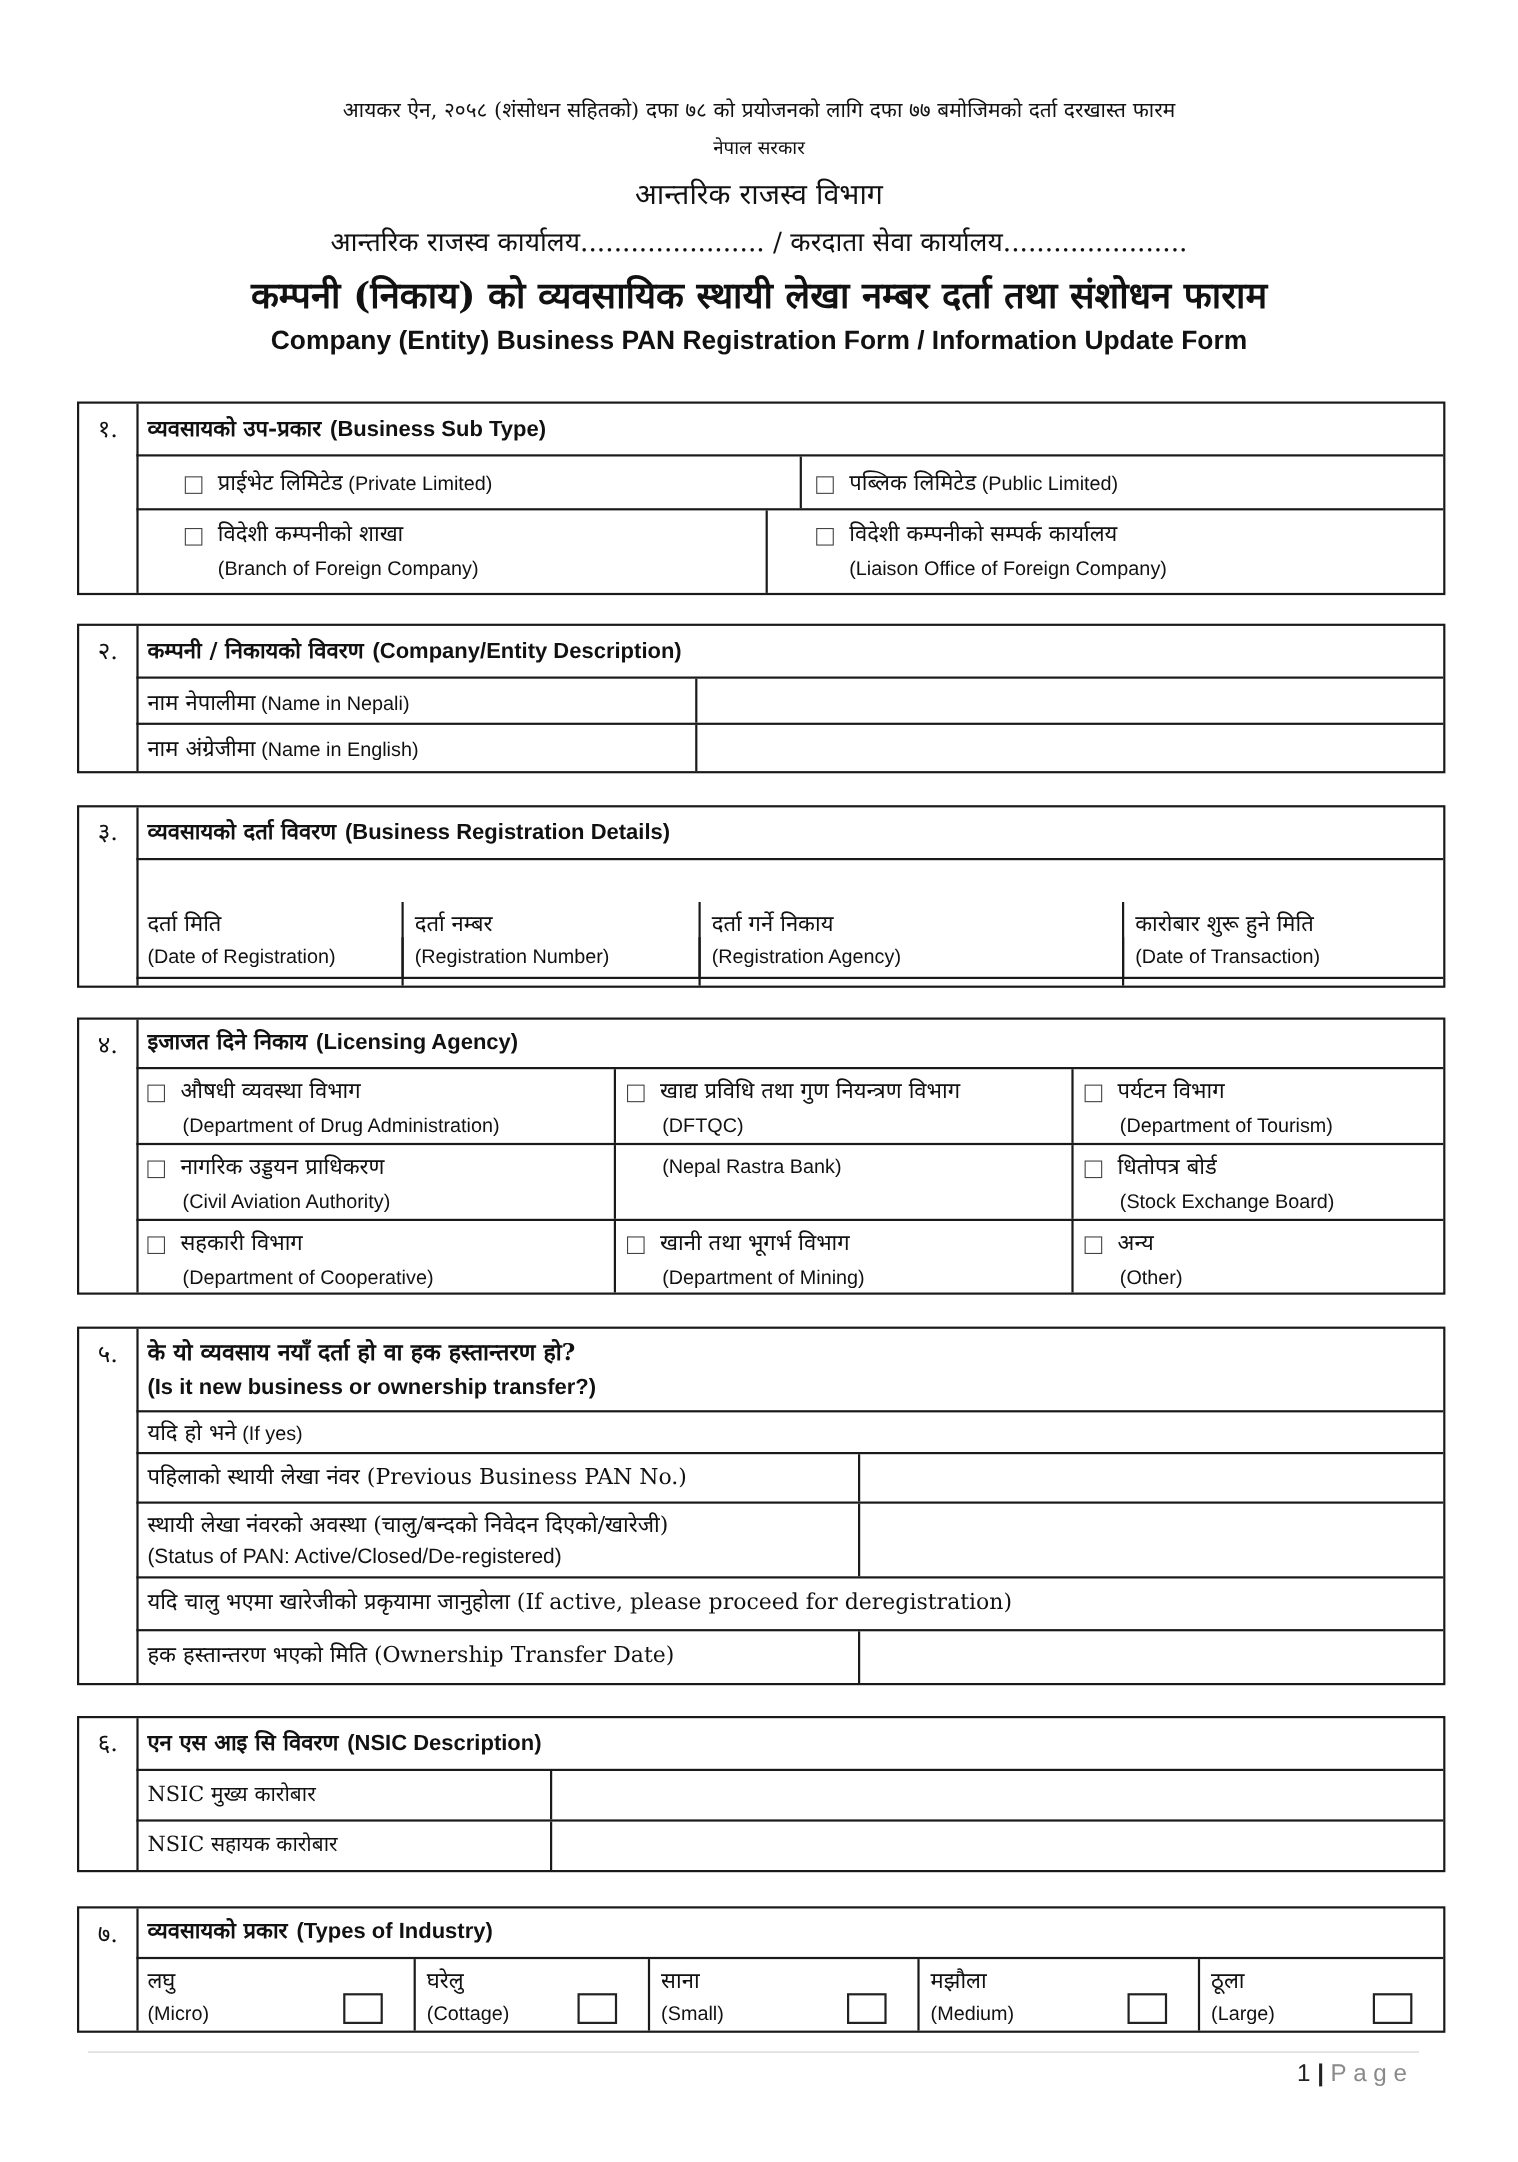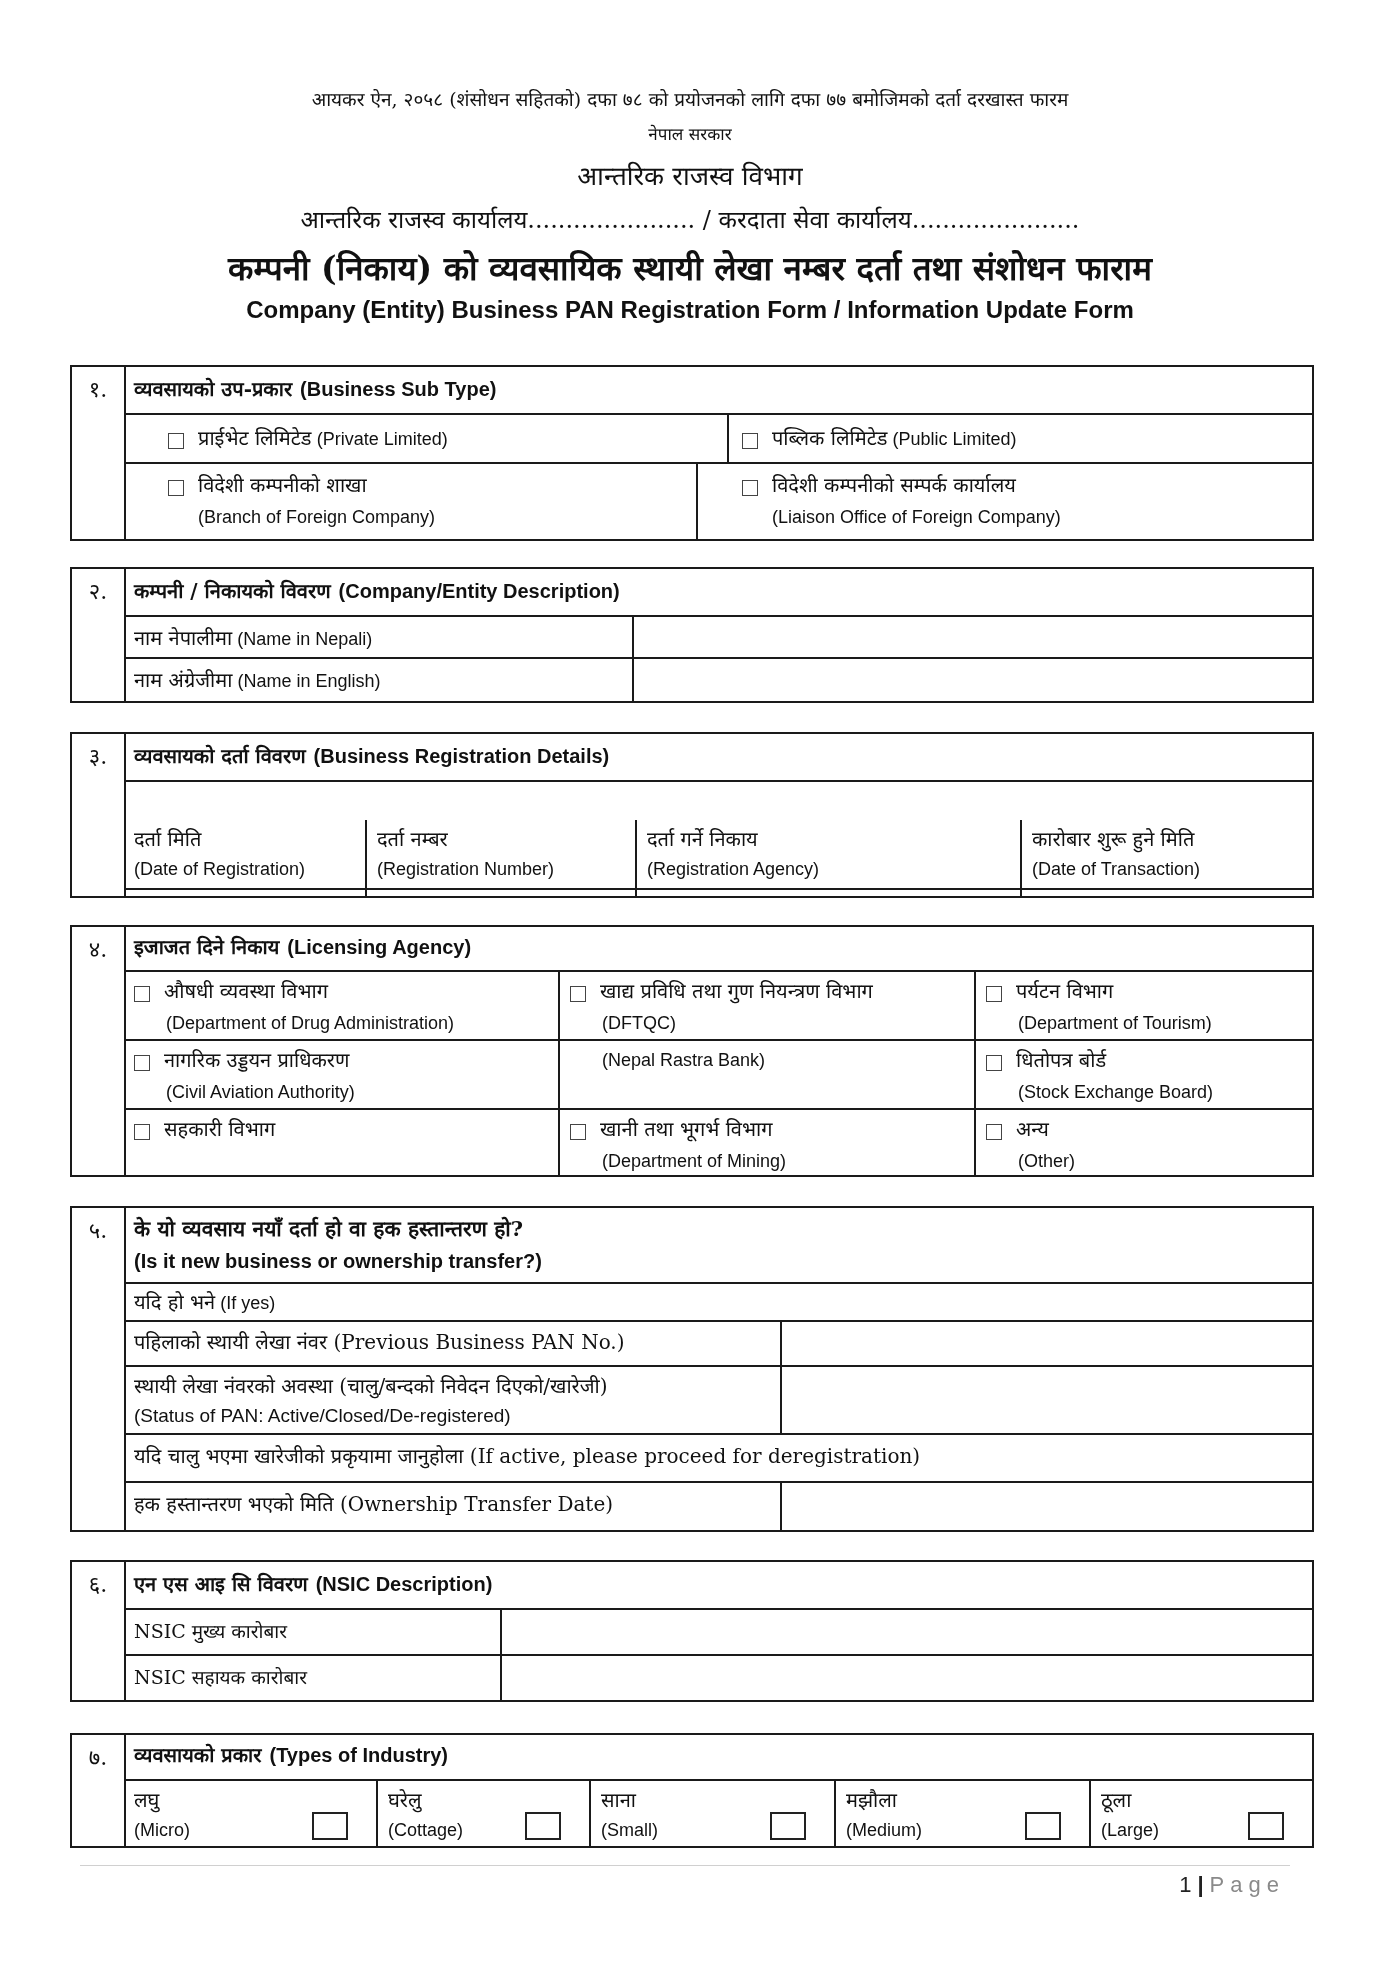--- a/index.html
+++ b/index.html
@@ -162,20 +162,21 @@
         <div class="line en" style="padding-left:32px;">(Nepal Rastra Bank)</div>
       </div>
       <div class="cell end" style="left:852px;right:0;">
         <div class="line"><span class="chk"></span><span class="np">धितोपत्र बोर्ड</span></div>
         <div class="line en" style="padding-left:32px;">(Stock Exchange Board)</div>
       </div>
     </div>
     <div class="row last" style="top:183px;bottom:0;">
       <div class="cell" style="left:0;width:436px;">
         <div class="line"><span class="chk"></span><span class="np">सहकारी विभाग</span></div>
+        <div class="line en" style="padding-left:32px;">(Department of Cooperative)</div>
       </div>
       <div class="cell" style="left:436px;width:416px;">
         <div class="line"><span class="chk"></span><span class="np">खानी तथा भूगर्भ विभाग</span></div>
         <div class="line en" style="padding-left:32px;">(Department of Mining)</div>
       </div>
       <div class="cell end" style="left:852px;right:0;">
         <div class="line"><span class="chk"></span><span class="np">अन्य</span></div>
         <div class="line en" style="padding-left:32px;">(Other)</div>
       </div>
     </div>

